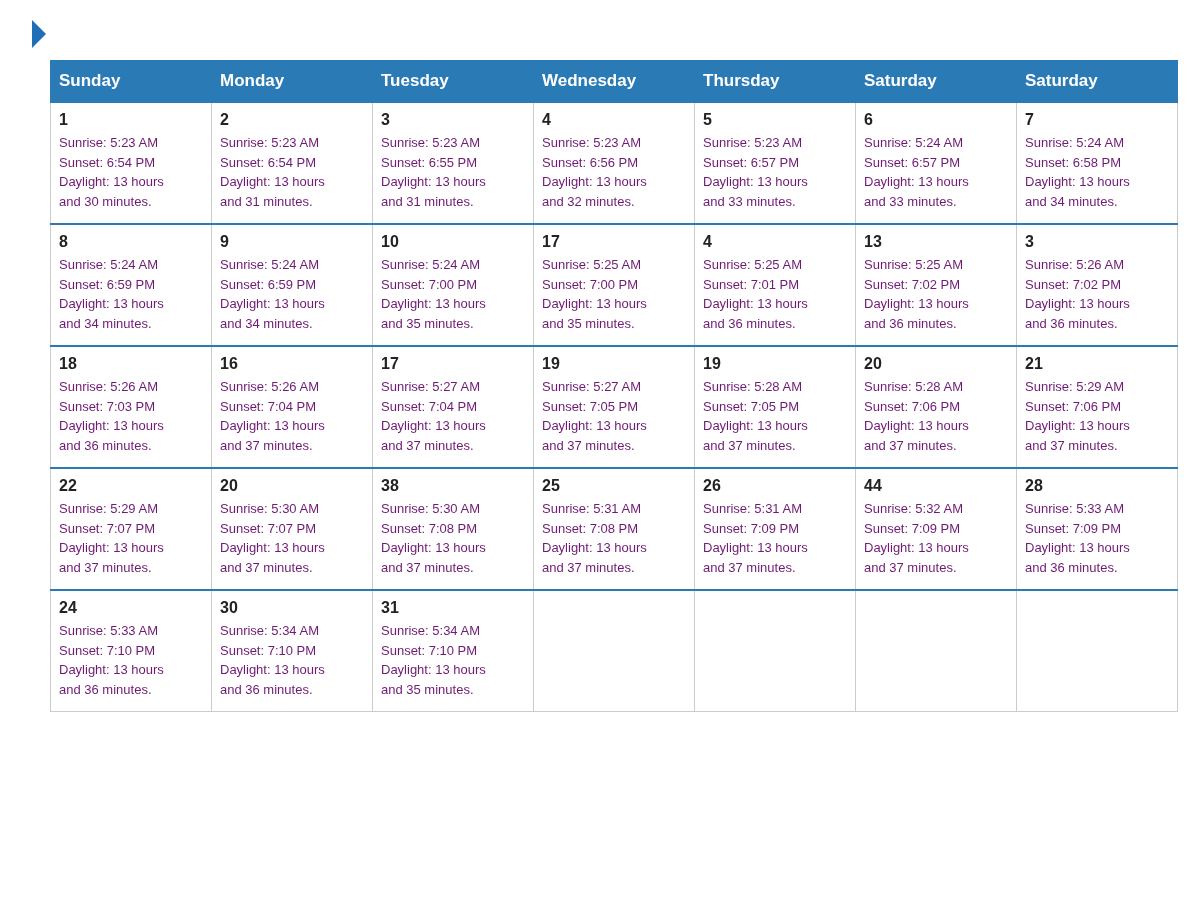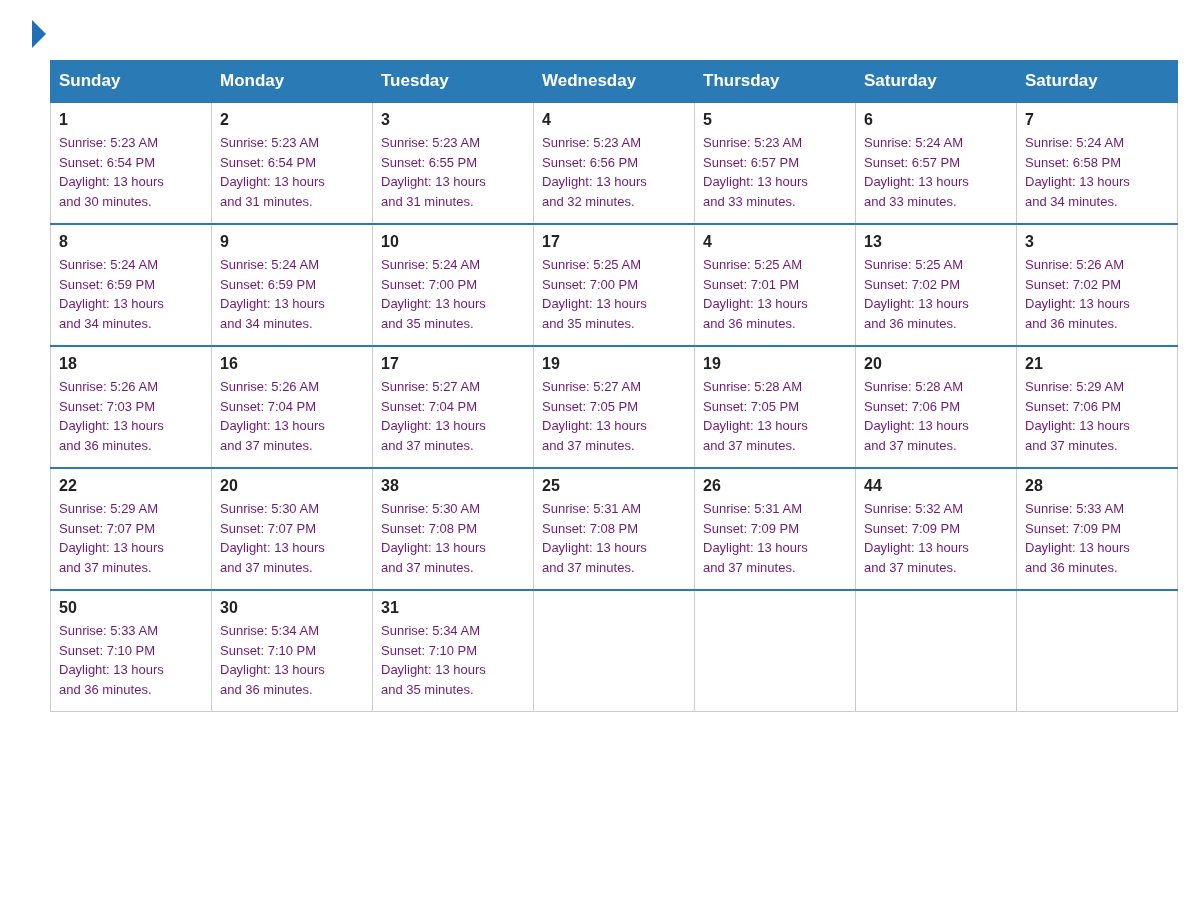--- a/index.html
+++ b/index.html
@@ -254,21 +254,21 @@
           <span class="day-num">44</span>
           <span class="day-info">Sunrise: 5:32 AM<br>Sunset: 7:09 PM<br>Daylight: 13 hours<br>and 37 minutes.</span>
         </td>
         <td>
           <span class="day-num">28</span>
           <span class="day-info">Sunrise: 5:33 AM<br>Sunset: 7:09 PM<br>Daylight: 13 hours<br>and 36 minutes.</span>
         </td>
       </tr>
       <tr>
         <td>
-          <span class="day-num">50</span>
+          <span class="day-num">24</span>
           <span class="day-info">Sunrise: 5:33 AM<br>Sunset: 7:10 PM<br>Daylight: 13 hours<br>and 36 minutes.</span>
         </td>
         <td>
           <span class="day-num">30</span>
           <span class="day-info">Sunrise: 5:34 AM<br>Sunset: 7:10 PM<br>Daylight: 13 hours<br>and 36 minutes.</span>
         </td>
         <td>
           <span class="day-num">31</span>
           <span class="day-info">Sunrise: 5:34 AM<br>Sunset: 7:10 PM<br>Daylight: 13 hours<br>and 35 minutes.</span>
         </td>

